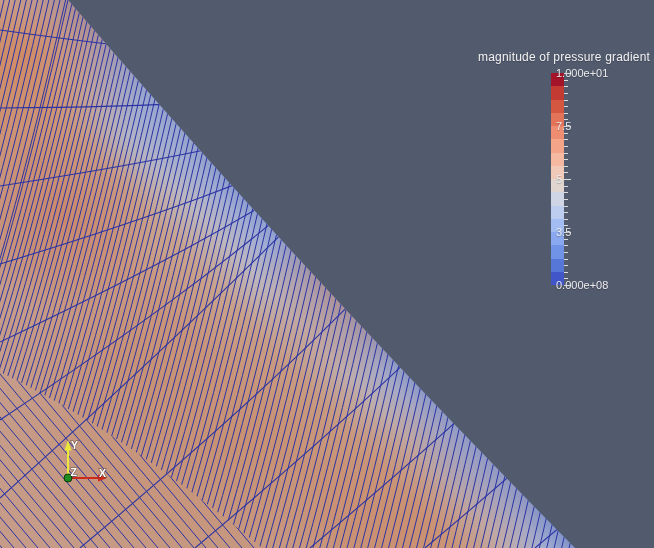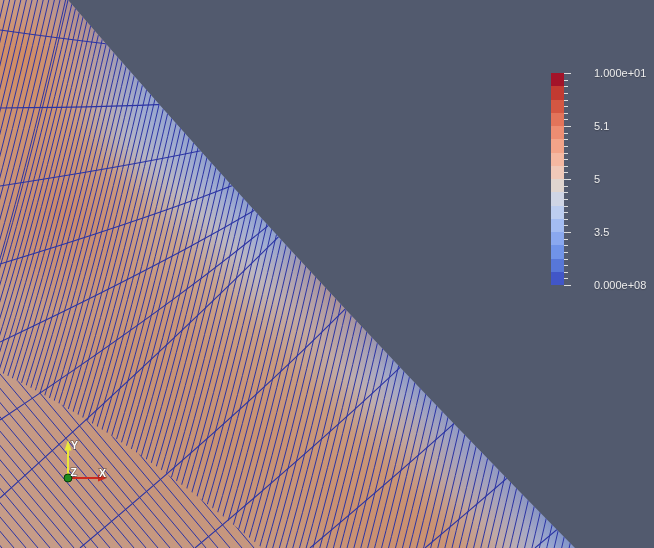--- a/index.html
+++ b/index.html
@@ -16,21 +16,21 @@
     color:#f2f2f2;font-size:12px;letter-spacing:.2px;white-space:nowrap;
     text-shadow:0 1px 1px rgba(0,0,0,.25);
   }
   #cb-bands{
     position:absolute;left:551px;top:73px;width:13px;height:212px;
     display:flex;flex-direction:column;pointer-events:auto;cursor:move;
   }
   #cb-bands .band{flex:1 1 auto;}
   .cb-tick{position:absolute;height:1px;background:#dcdcdc;}
   .cb-label{
-    position:absolute;left:594px;color:#ececec;font-size:11px;line-height:12px;
+    position:absolute;left:556px;color:#ececec;font-size:11px;line-height:12px;
     white-space:nowrap;text-shadow:0 1px 1px rgba(0,0,0,.25);
   }
   .axis-label{
     font-size:10.5px;font-weight:bold;fill:#ffffff;
     paint-order:stroke;stroke:rgba(30,30,30,.45);stroke-width:1.4px;
   }
 </style>
 </head>
 <body>
 
@@ -125,20 +125,21 @@
       <line x1="68" y1="478" x2="99" y2="478" stroke-width="2" stroke="#cd2a1e"></line>
       <polygon points="107,478 98,474.5 98,481.5" fill="#cd2a1e"></polygon>
       <circle cx="68" cy="478" r="4" stroke="#073d07" stroke-width="1" fill="#1f8c1f"></circle>
       <text class="axis-label" x="71" y="449">Y</text>
       <text class="axis-label" x="99" y="477">X</text>
       <text class="axis-label" x="70.5" y="476">Z</text>
     </g>
   </svg>
 
   <div id="legend">
+    <div class="cb-title">magnitude of pressure gradient</div>
     <div id="cb-bands">
         <div class="band" style="background: rgb(163, 19, 41);"></div>
         <div class="band" style="background: rgb(194, 58, 49);"></div>
         <div class="band" style="background: rgb(212, 87, 66);"></div>
         <div class="band" style="background: rgb(227, 116, 90);"></div>
         <div class="band" style="background: rgb(238, 141, 114);"></div>
         <div class="band" style="background: rgb(243, 164, 137);"></div>
         <div class="band" style="background: rgb(245, 184, 161);"></div>
         <div class="band" style="background: rgb(240, 201, 185);"></div>
         <div class="band" style="background: rgb(224, 213, 207);"></div>
@@ -180,20 +181,20 @@
         <div class="cb-tick" style="left: 564px; width: 4px; top: 245.25px;"></div>
         <div class="cb-tick" style="left: 564px; width: 4px; top: 251.875px;"></div>
         <div class="cb-tick" style="left: 564px; width: 4px; top: 258.5px;"></div>
         <div class="cb-tick" style="left: 564px; width: 4px; top: 265.125px;"></div>
         <div class="cb-tick" style="left: 564px; width: 4px; top: 271.75px;"></div>
         <div class="cb-tick" style="left: 564px; width: 4px; top: 278.375px;"></div>
         <div class="cb-tick" style="left: 564px; width: 6.5px; top: 285px;"></div>
       </div>
     <div id="cb-labels">
         <div class="cb-label" style="top: 67px;">1.000e+01</div>
-        <div class="cb-label" style="top: 120px;">5.1</div>
+        <div class="cb-label" style="top: 120px;">7.5</div>
         <div class="cb-label" style="top: 173px;">5</div>
         <div class="cb-label" style="top: 226px;">3.5</div>
         <div class="cb-label" style="top: 279px;">0.000e+08</div>
       </div>
   </div>
 
 </div>
 
 </body></html>

